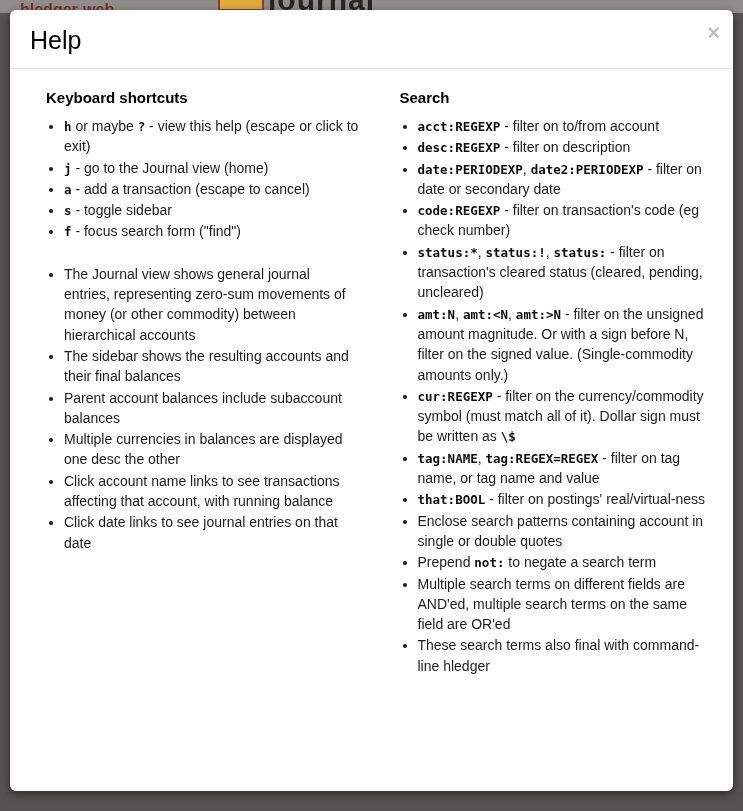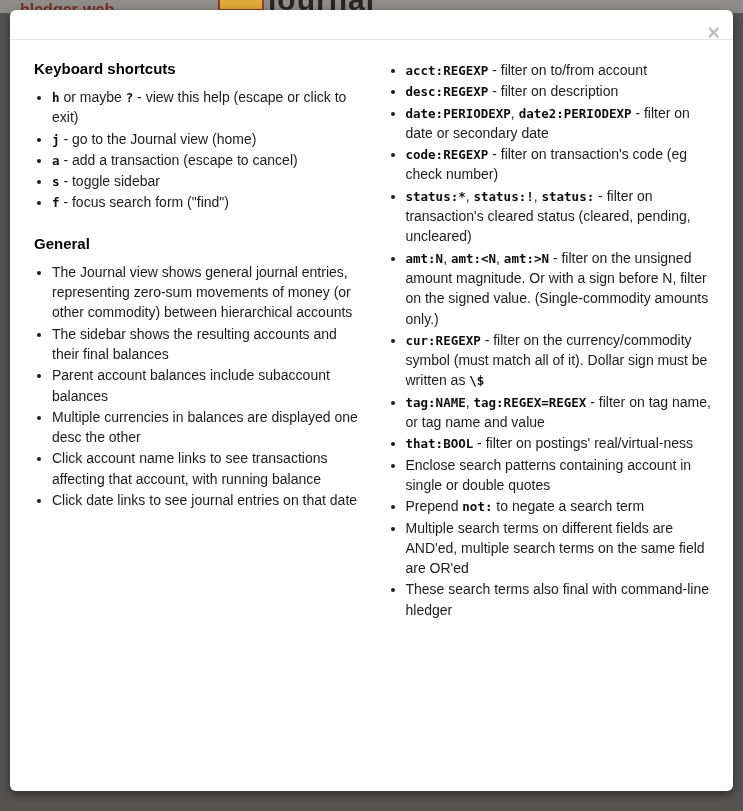--- a/index.html
+++ b/index.html
@@ -53,69 +53,71 @@
     color: #000; opacity: .25;
   }
   .modal-body {
     display: flex; gap: 24px;
     padding: 20px 20px 24px 20px;
   }
   .col { flex: 1; min-width: 0; }
 
   .section-heading {
     font-size: 15px; font-weight: bold; color: #000;
-    margin: 0 0 10px 4px;
+    margin: 0 0 10px 16px;
   }
   ul.help-list {
     padding-left: 22px;
     margin: 0 0 22px 0;
   }
   ul.help-list li {
     font-size: 14px; line-height: 1.45; color: #1c1c1c;
     margin-bottom: 1px;
+    margin-left: 12px;
   }
   code {
     font-family: "DejaVu Sans Mono", "Liberation Mono", monospace;
     font-size: 12.5px; font-weight: bold; color: #0d0d0d;
   }
 </style>
 </head>
 <body>
 
 <div class="page-behind">
   <span class="brand">hledger-web</span>
   <span class="mini-box"></span>
   <span class="big-heading">journal</span>
 </div>
 
 <div class="modal">
   <div class="modal-header">
     <button class="close">×</button>
+    <h2 class="modal-title">Help</h2>
   </div>
   <div class="modal-body">
     <div class="col">
         <h4 class="section-heading">Keyboard shortcuts</h4>
         <ul class="help-list">
           <li><code>h</code> or maybe <code>?</code> - view this help (escape or click to exit)</li>
           <li><code>j</code> - go to the Journal view (home)</li>
           <li><code>a</code> - add a transaction (escape to cancel)</li>
           <li><code>s</code> - toggle sidebar</li>
           <li><code>f</code> - focus search form ("find")</li>
         </ul>
-        <h4 class="section-heading">General</h4>
         <ul class="help-list">
           <li>The Journal view shows general journal entries, representing zero-sum movements of money (or other commodity) between hierarchical accounts</li>
           <li>The sidebar shows the resulting accounts and their final balances</li>
           <li>Parent account balances include subaccount balances</li>
           <li>Multiple currencies in balances are displayed one desc the other</li>
           <li>Click account name links to see transactions affecting that account, with running balance</li>
           <li>Click date links to see journal entries on that date</li>
         </ul>
       </div>
     <div class="col">
+        <h4 class="section-heading">Search</h4>
         <ul class="help-list">
           <li><code>acct:REGEXP</code> - filter on to/from account</li>
           <li><code>desc:REGEXP</code> - filter on description</li>
           <li><code>date:PERIODEXP</code>, <code>date2:PERIODEXP</code> - filter on date or secondary date</li>
           <li><code>code:REGEXP</code> - filter on transaction's code (eg check number)</li>
           <li><code>status:*</code>, <code>status:!</code>, <code>status:</code> - filter on transaction's cleared status (cleared, pending, uncleared)</li>
           <li><code>amt:N</code>, <code>amt:&lt;N</code>, <code>amt:&gt;N</code> - filter on the unsigned amount magnitude. Or with a sign before N, filter on the signed value. (Single-commodity amounts only.)</li>
           <li><code>cur:REGEXP</code> - filter on the currency/commodity symbol (must match all of it). Dollar sign must be written as <code>\$</code></li>
           <li><code>tag:NAME</code>, <code>tag:REGEX=REGEX</code> - filter on tag name, or tag name and value</li>
           <li><code>that:BOOL</code> - filter on postings' real/virtual-ness</li>

